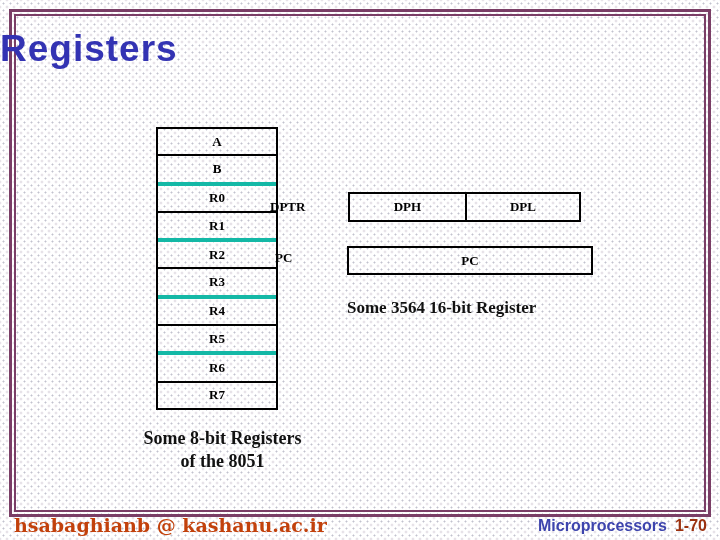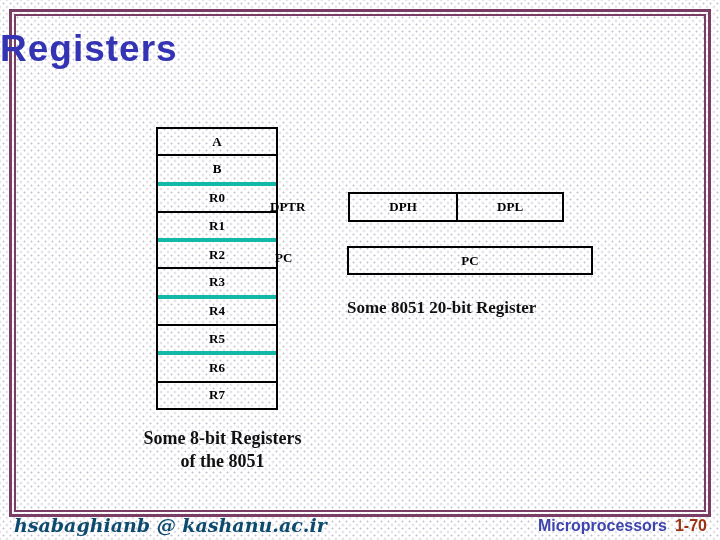--- a/index.html
+++ b/index.html
@@ -49,21 +49,21 @@
     color:#111;
   }
   
   .reg-label {
     position:absolute; font-weight:bold; font-size:13px; color:#000;
     width:70px; text-align:left;
   }
   .dptr-label { left:270px; top:199px; }
   .pc-label   { left:275px; top:250px; }
   .dptr-box {
-    position:absolute; left:348px; top:192px; width:216px; height:30px;
+    position:absolute; left:348px; top:192px; width:233px; height:30px;
     border:2px solid #000; display:flex;
   }
   .dptr-box .cell {
     display:flex; align-items:center; justify-content:center;
     font-weight:bold; font-size:13px; color:#000;
   }
   .dptr-box .cell.dph { width:51%; border-right:2px solid #000; }
   .dptr-box .cell.dpl { width:49%; }
   .pc-box {
     position:absolute; left:347px; top:246px; width:246px; height:29px;
@@ -71,22 +71,22 @@
     font-weight:bold; font-size:13px; color:#000;
   }
   .wide-caption {
     position:absolute; left:347px; top:298px; width:260px;
     font-weight:bold; font-size:17px; color:#111;
   }
   
   .footer-left {
     position:absolute; left:14px; top:514px;
     font-family:"DejaVu Serif", serif;
-    font-style:italic; font-weight:bold;
-    font-size:19px; color:#0c4a6e;
+    font-weight:bold;
+    font-size:19px; color:#c2410c;
   }
   .footer-right {
     position:absolute; right:13px; top:517px;
     font-family:"Liberation Sans", sans-serif;
     font-weight:bold; font-size:16px;
   }
   .footer-right .course { color:#3d44ad; }
   .footer-right .page { color:#9c3210; margin-left:8px; }
 </style>
 </head>
@@ -138,19 +138,19 @@
 
 <div class="dptr-box">
   <div class="cell dph">DPH</div>
   <div class="cell dpl">DPL</div>
 </div>
 
 <div class="reg-label pc-label">PC</div>
 
 <div class="pc-box">PC</div>
 
-<div class="wide-caption">Some 8051 20-bit Register</div>
+<div class="wide-caption">Some 3564 16-bit Register</div>
 
 <div class="footer-left">hsabaghianb @ kashanu.ac.ir</div>
 
 <div class="footer-right">
   <span class="course">Microprocessors</span><span class="page">1-70</span>
 </div>
 
 </body></html>

